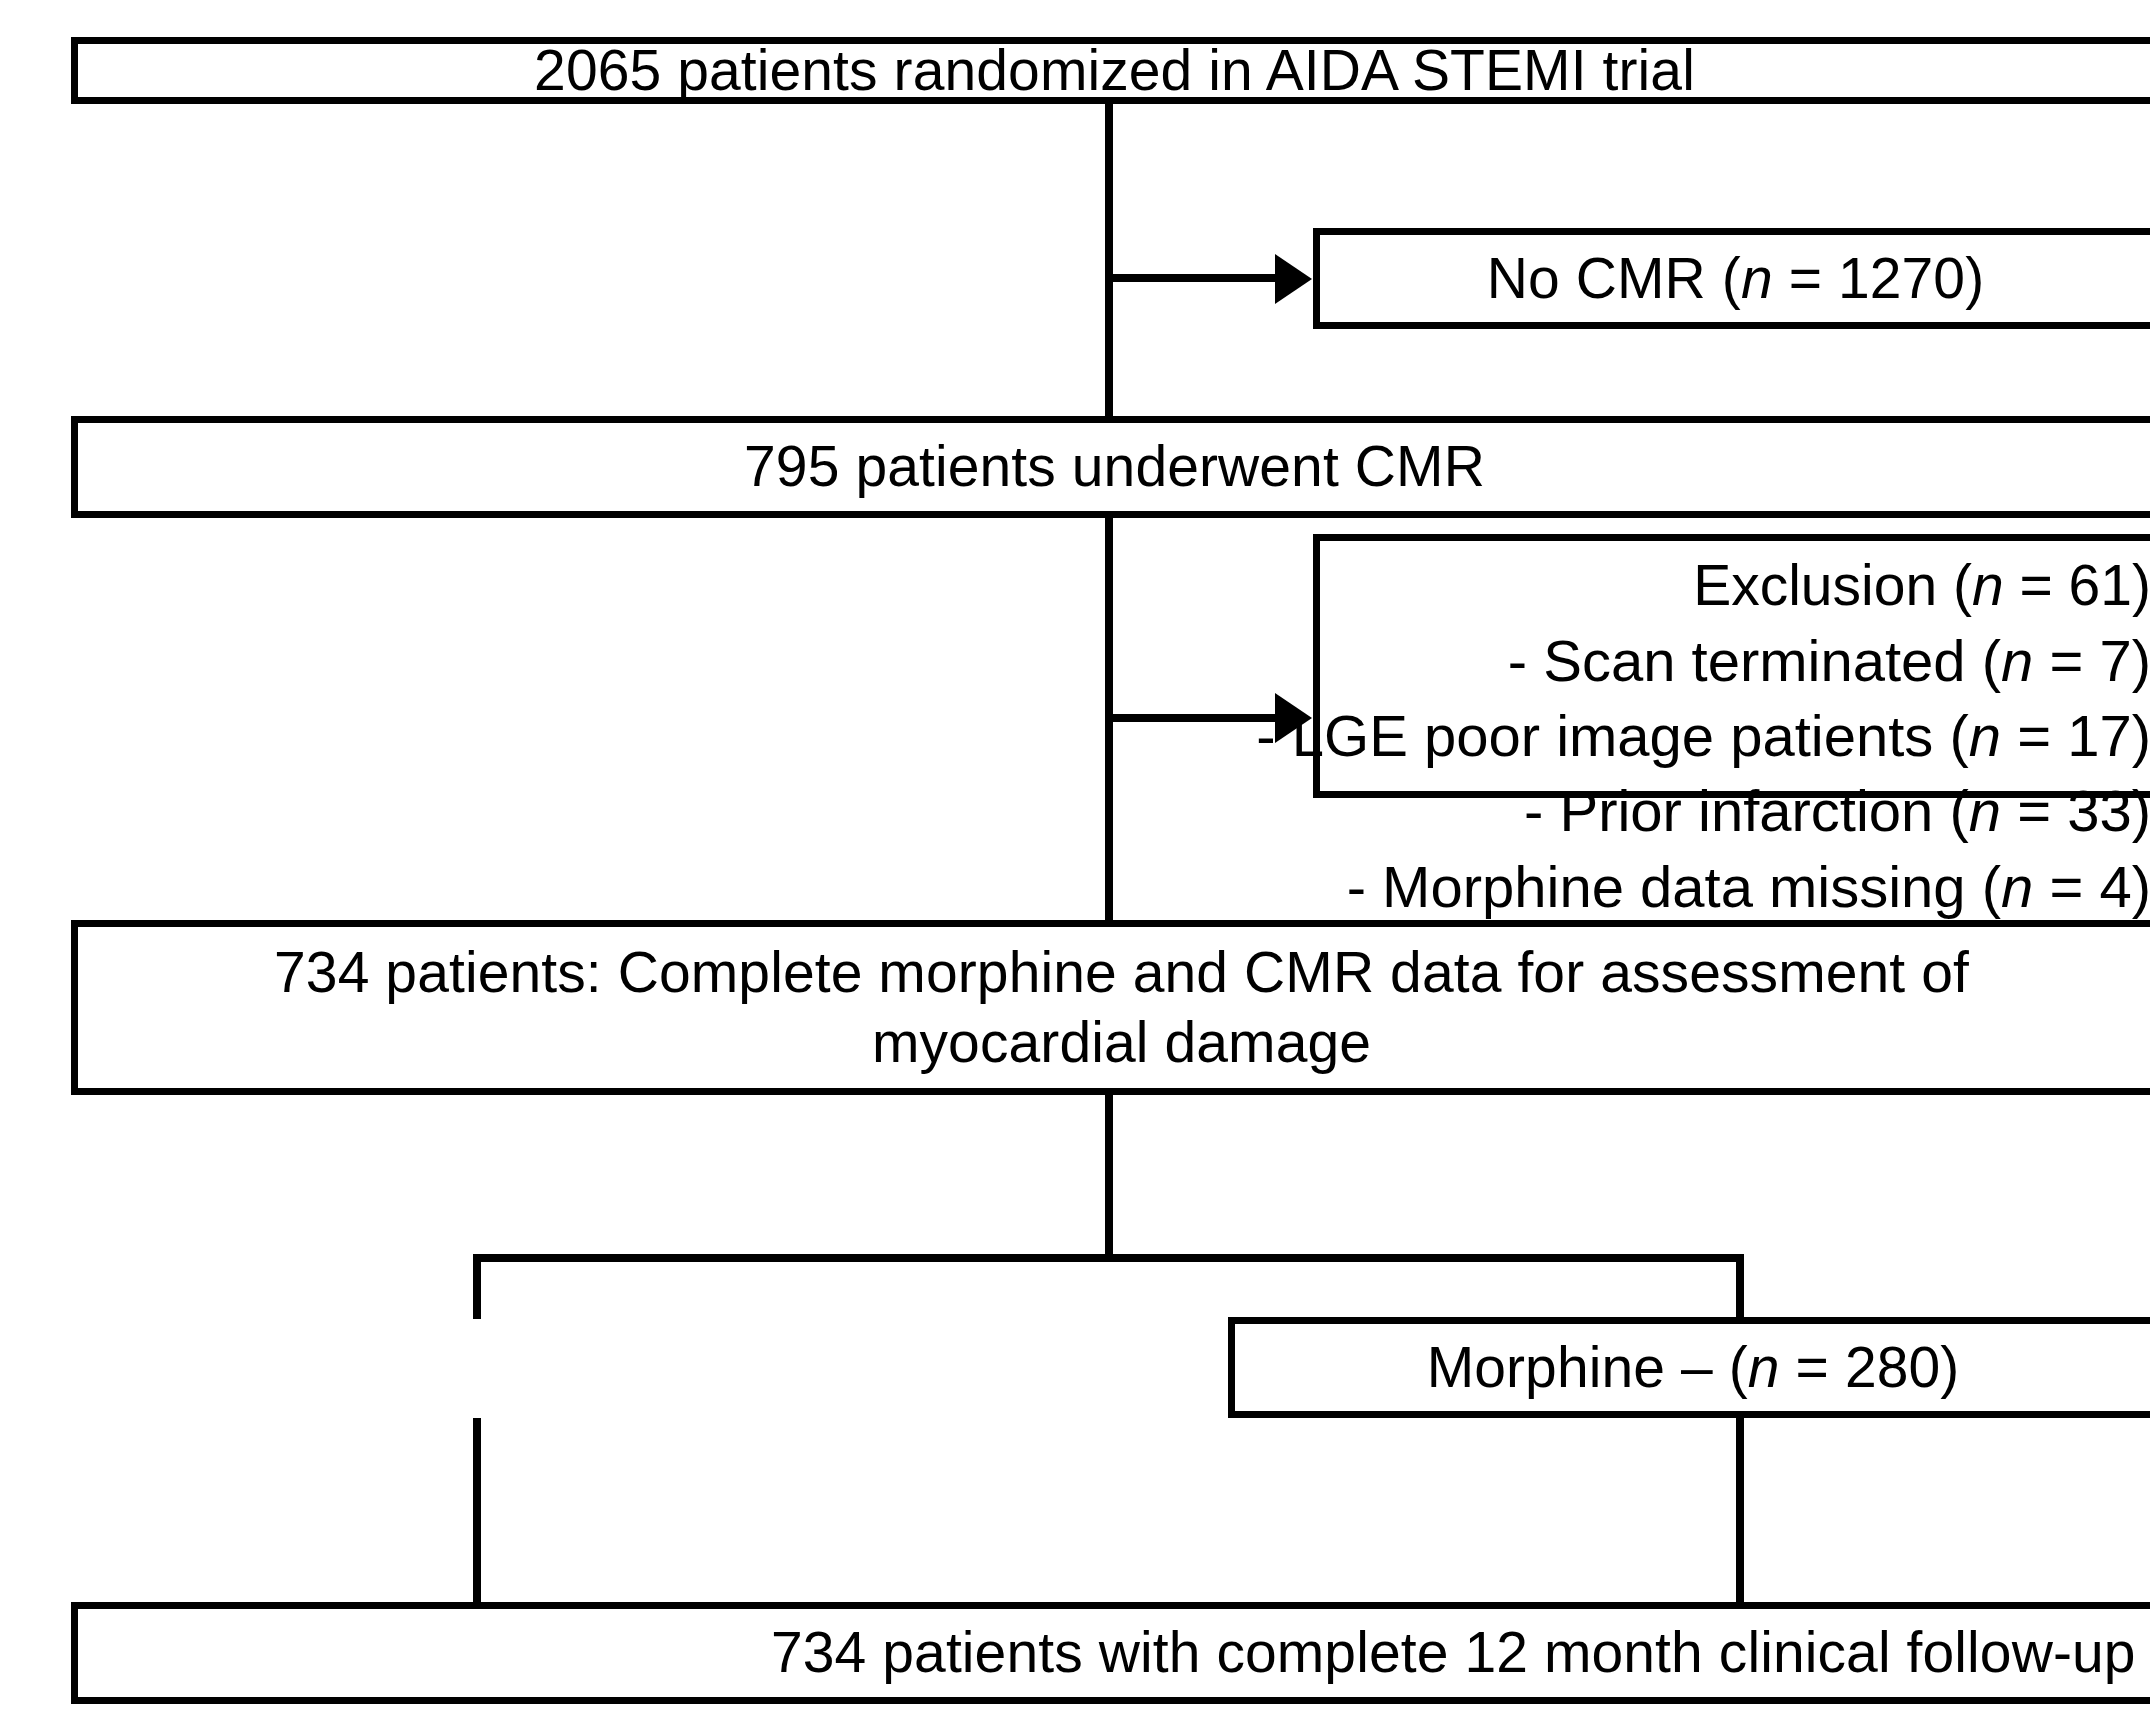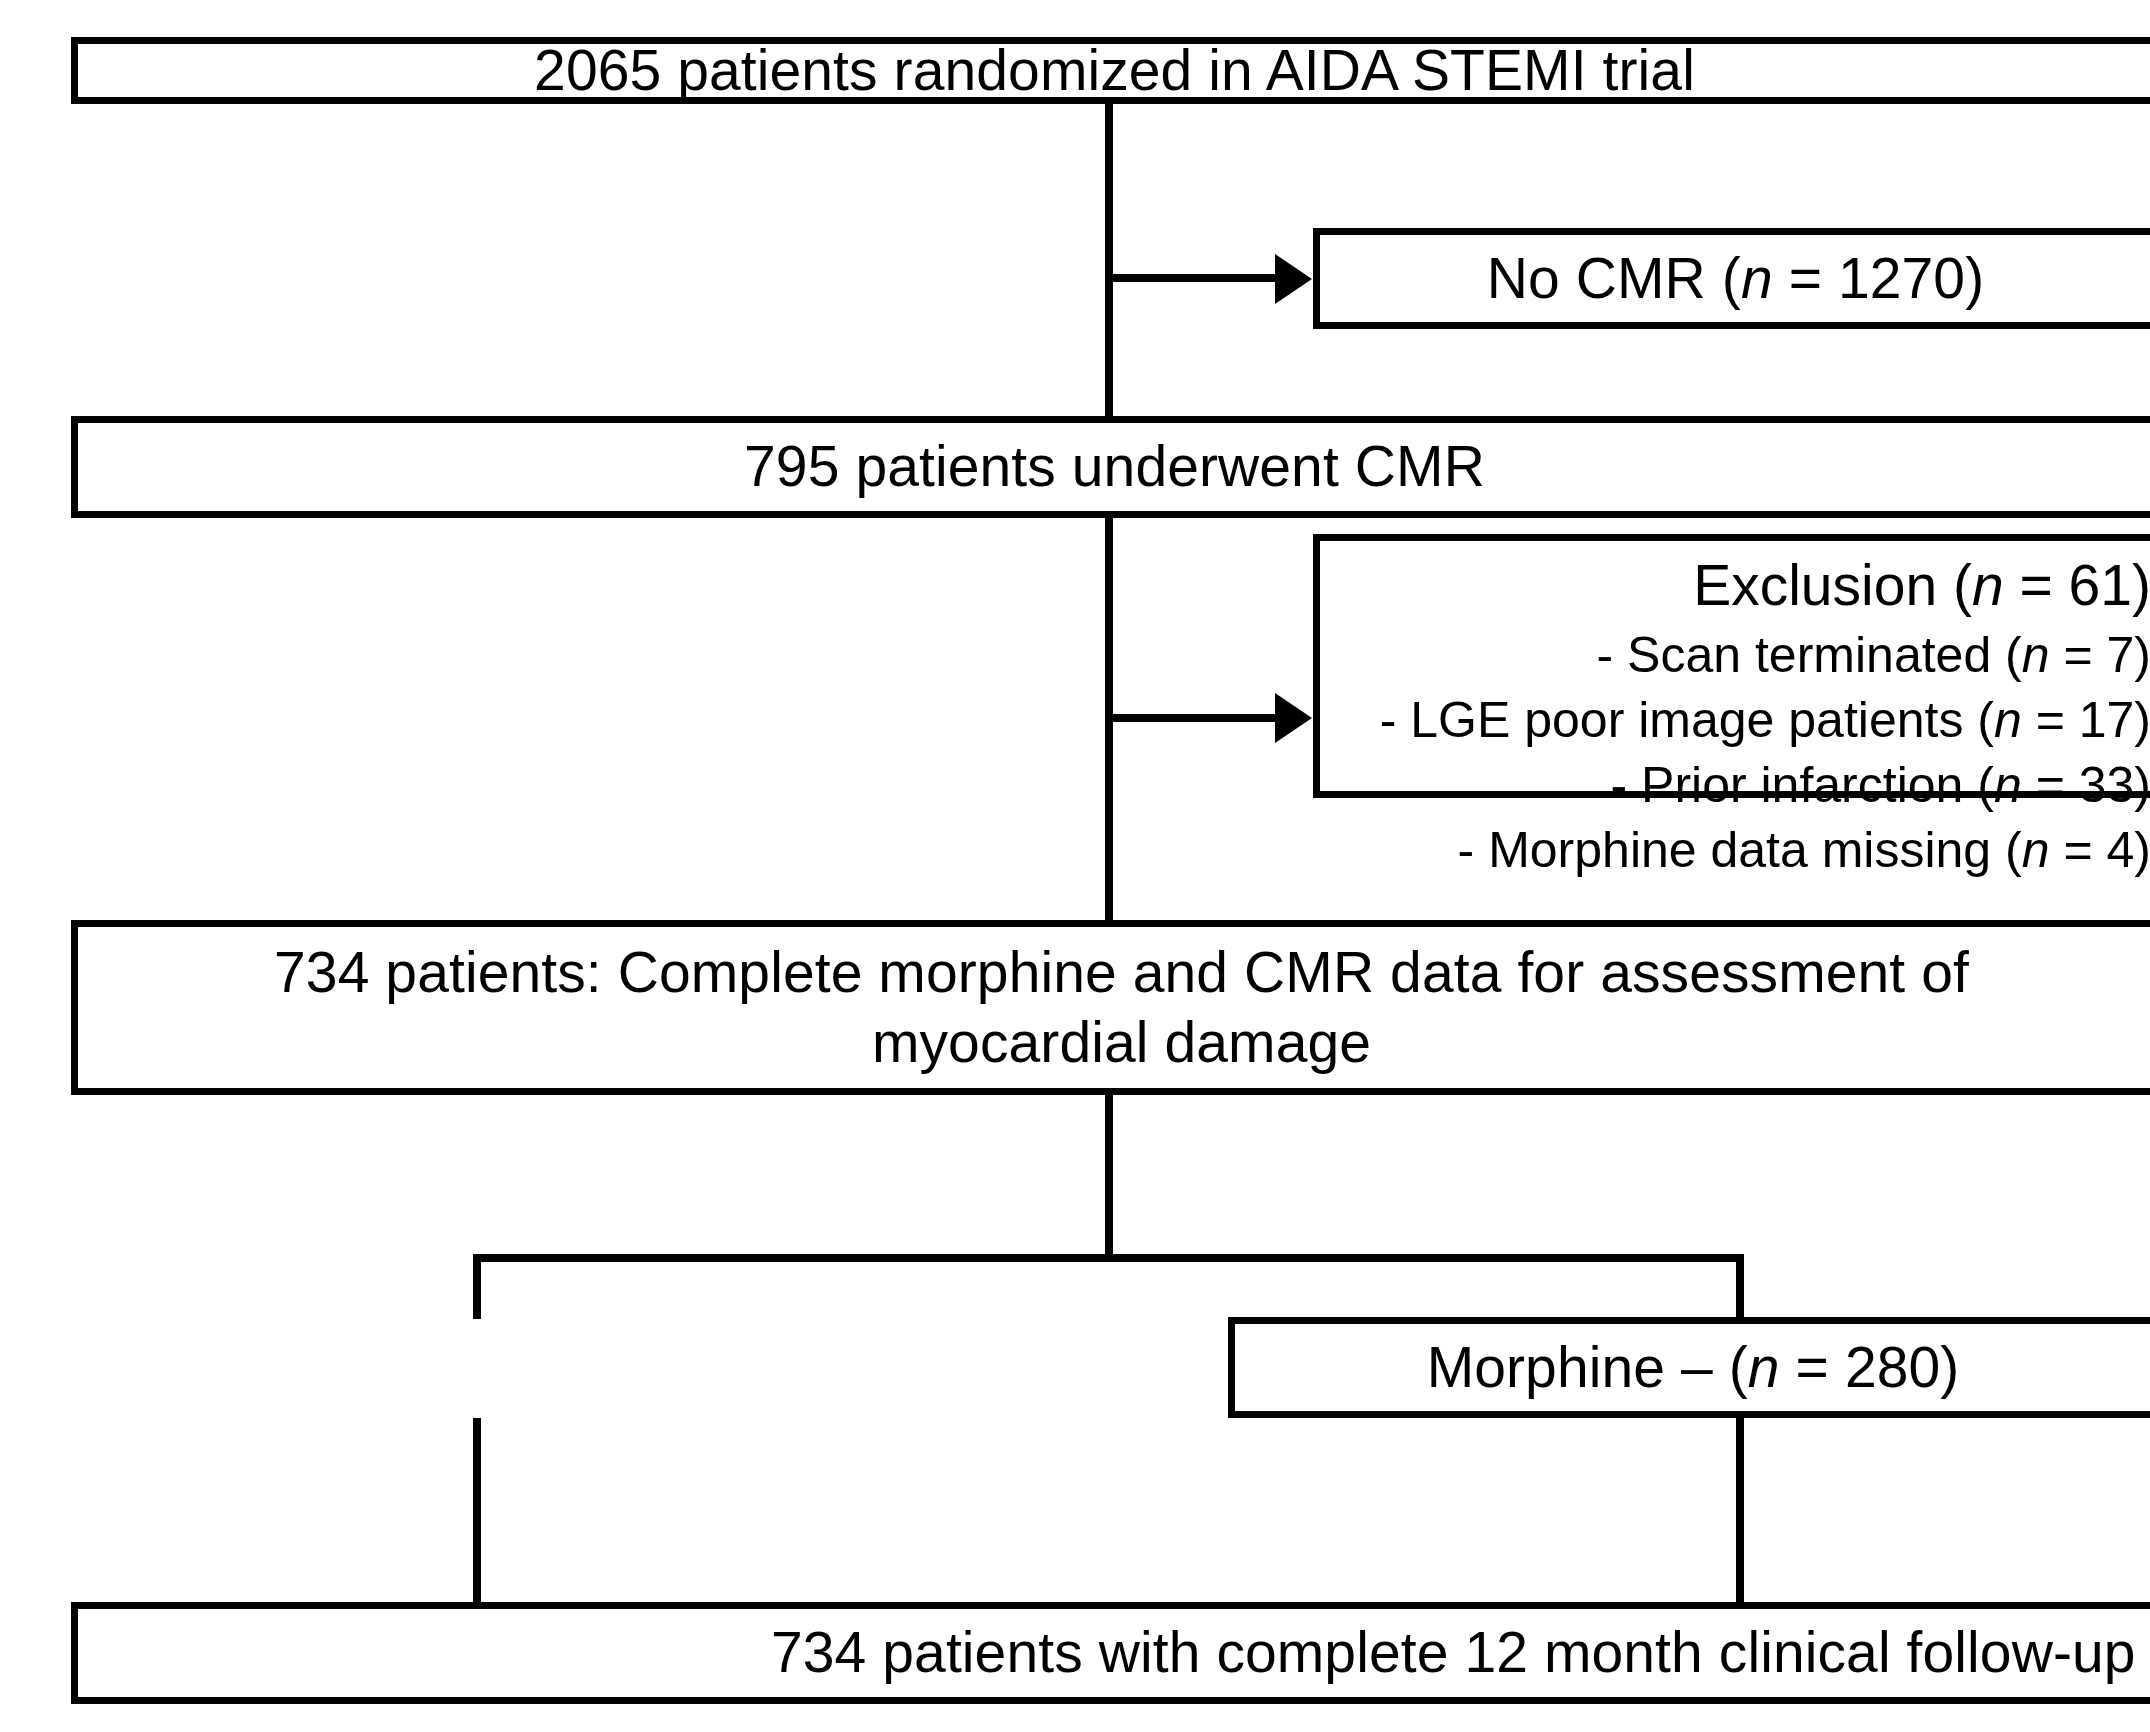--- a/index.html
+++ b/index.html
@@ -43,21 +43,21 @@
     text-align: left;
     padding: 10.7px 0 0 20px;
     flex-direction: column;
   }
   .excl-title {
     font-size: 57px;
     line-height: 1.18;
     margin-bottom: 3.6px;
   }
   .excl-item {
-    font-size: 50px;
+    font-size: 58px;
     line-height: 1.30;
     white-space: nowrap;
   }
   i.n { font-style: italic; }
 
   .vline {
     position: absolute;
     background: #000000;
     width: 7.7px;
     z-index: 1;

